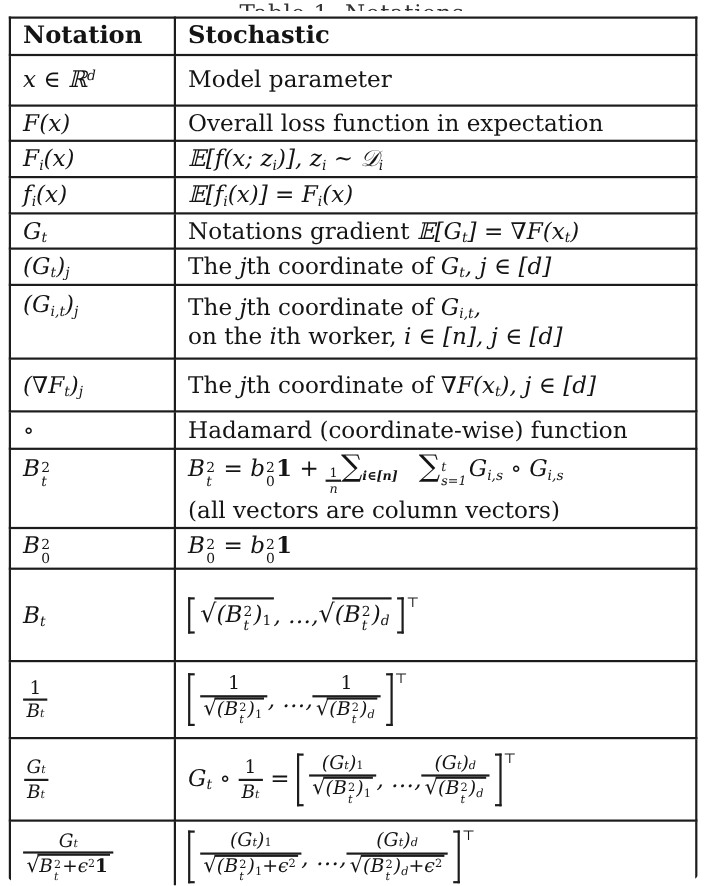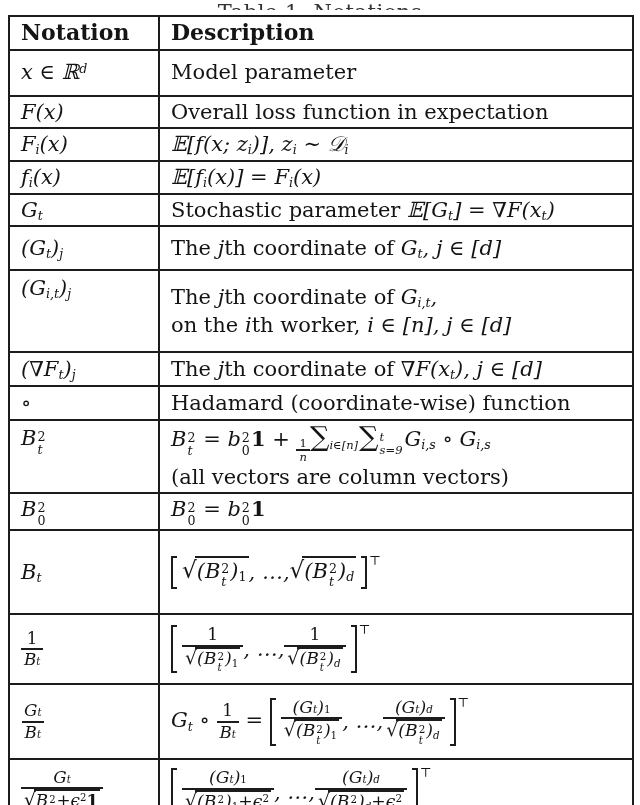--- a/index.html
+++ b/index.html
@@ -1,20 +1,21 @@
 <!DOCTYPE html>
 <html><head>
 <meta charset="utf-8">
 <style>
   * { box-sizing: border-box; }
   html,body { margin:0; padding:0; background:#ffffff; }
   .page {
     width:640px; height:805px; overflow:hidden; position:relative;
     background:#ffffff; color:#141414;
     font-family:"DejaVu Serif","Liberation Serif",serif;
+    border-radius:24px;
   }
   
   .cap { height:10px; overflow:hidden; text-align:center; font-size:21px; color:#333; }
   .cap span { display:inline-block; margin-top:-15px; letter-spacing:.5px; }
 
   table { border-collapse:collapse; table-layout:fixed; width:624px; margin:5px 0 0 8px; }
   td {
     border:2px solid #1c1c1c; font-size:21px; line-height:1.25;
     padding:2px 4px 2px 11px; vertical-align:middle; overflow:hidden;
   }
@@ -40,21 +41,21 @@
   .fr .nu,.fr .de { padding:0 3px; display:flex; align-items:baseline; justify-content:center; white-space:nowrap; }
   .fr .de { border-top:2px solid #1c1c1c; }
   .fr-n  { font-size:.8em; }   
   .fr-v  { font-size:.82em; }  
   .fr-xs { font-size:.55em; vertical-align:-.05em; line-height:1.05; }
 
   
   .sum { font-style:normal; font-size:1.3em; line-height:1; }
   .lim { display:inline-flex; flex-direction:column; align-items:flex-start;
          font-size:.55em; line-height:1.1; vertical-align:.45em; font-style:italic; margin:0 2px 0 1px; }
-  sub.lims { font-size:.55em; margin-right:1px; }
+  sub.lims { font-size:.55em; margin-right:19px;font-weight:bold; }
 
   
   .sq { display:inline-flex; align-items:baseline; white-space:nowrap; }
   .rd { font-style:normal; font-size:1.1em; margin-right:-2px; line-height:1; }
   .rc { border-top:2px solid #1c1c1c; padding:0 2px; }
 
   
   .vec { display:inline-flex; align-items:center; vertical-align:middle; margin:2px 0; white-space:nowrap; }
   .lb,.rb { align-self:stretch; width:6px; border:2px solid #1c1c1c; }
   .lb { border-right:none; margin-right:5px; }
@@ -71,21 +72,21 @@
 
   <table>
     <colgroup>
         <col style="width:150px">
         <col style="width:474px">
       </colgroup>
 
     <tbody>
         <tr style="height:31px">
       <td class="hd"><span>Notation</span></td>
-      <td class="hd"><span>Description</span></td>
+      <td class="hd"><span>Stochastic</span></td>
     </tr>
 
     <tr style="height:46px">
       <td><span class="mi">x ∈ ℝ</span><sup>d</sup></td>
       <td><span class="tx">Model parameter</span></td>
     </tr>
 
     <tr style="height:24px">
       <td><span class="mi">F(x)</span></td>
       <td><span class="tx">Overall loss function in expectation</span></td>
@@ -97,37 +98,37 @@
     </tr>
 
     <tr style="height:33px">
       <td><span class="mi">f</span><sub>i</sub><span class="mi">(x)</span></td>
       <td><span class="mi">𝔼[f</span><sub>i</sub><span class="mi">(x)] = F</span><sub>i</sub><span class="mi">(x)</span></td>
     </tr>
 
 
     <tr style="height:15px">
       <td><span class="mi">G</span><sub>t</sub></td>
-      <td><span class="tx">Stochastic parameter </span><span class="mi">𝔼[G</span><sub>t</sub><span class="mi">] = ∇F(x</span><sub>t</sub><span class="mi">)</span></td>
-    </tr>
-
-    <tr style="height:44px">
+      <td><span class="tx">Notations gradient </span><span class="mi">𝔼[G</span><sub>t</sub><span class="mi">] = ∇F(x</span><sub>t</sub><span class="mi">)</span></td>
+    </tr>
+
+    <tr style="height:33px">
       <td><span class="mi">(G</span><sub>t</sub><span class="mi">)</span><sub>j</sub></td>
       <td><span class="tx">The </span><span class="mi">j</span><span class="tx">th coordinate of </span><span class="mi">G</span><sub>t</sub><span class="mi">, j ∈ [d]</span></td>
     </tr>
 
-    <tr style="height:82px">
+    <tr style="height:67px">
       <td class="vt"><span class="mi">(G</span><sub>i,t</sub><span class="mi">)</span><sub>j</sub></td>
       <td>
         <div><span class="tx">The </span><span class="mi">j</span><span class="tx">th coordinate of </span><span class="mi">G</span><sub>i,t</sub><span class="mi">,</span></div>
         <div class="ln2"><span class="tx">on the </span><span class="mi">i</span><span class="tx">th worker, </span><span class="mi">i ∈ [n], j ∈ [d]</span></div>
       </td>
     </tr>
 
-    <tr style="height:34px">
+    <tr style="height:48px">
       <td><span class="mi">(∇F</span><sub>t</sub><span class="mi">)</span><sub>j</sub></td>
       <td><span class="tx">The </span><span class="mi">j</span><span class="tx">th coordinate of </span><span class="mi">∇F(x</span><sub>t</sub><span class="mi">), j ∈ [d]</span></td>
     </tr>
 
     <tr style="height:34px">
       <td><span class="tx">∘</span></td>
       <td><span class="tx">Hadamard (coordinate-wise) function</span></td>
     </tr>
 
     <tr style="height:70px">
@@ -140,21 +141,21 @@
                 <span class="up">2</span>
                 <span>t</span>
               </span><span class="tx"> = </span><span class="mi">b</span><span class="ss">
                 <span class="up">2</span>
                 <span class="up">0</span>
               </span><span class="b1">1</span><span class="tx"> + </span><span class="fr fr-xs">
                 <span class="nu up">1</span>
                 <span class="de mi">n</span>
               </span><span class="sum">∑</span><sub class="lims">i∈[n]</sub><span class="sum">∑</span><span class="lim">
                 <span>t</span>
-                <span>s=9</span>
+                <span>s=1</span>
               </span><span class="mi">G</span><sub>i,s</sub><span class="tx"> ∘ </span><span class="mi">G</span><sub>i,s</sub></div>
         <div class="ln2"><span class="tx">(all vectors are column vectors)</span></div>
       </td>
     </tr>
 
     <tr style="height:33px">
       <td><span class="mi">B</span><span class="ss">
               <span class="up">2</span>
               <span class="up">0</span>
             </span></td>

